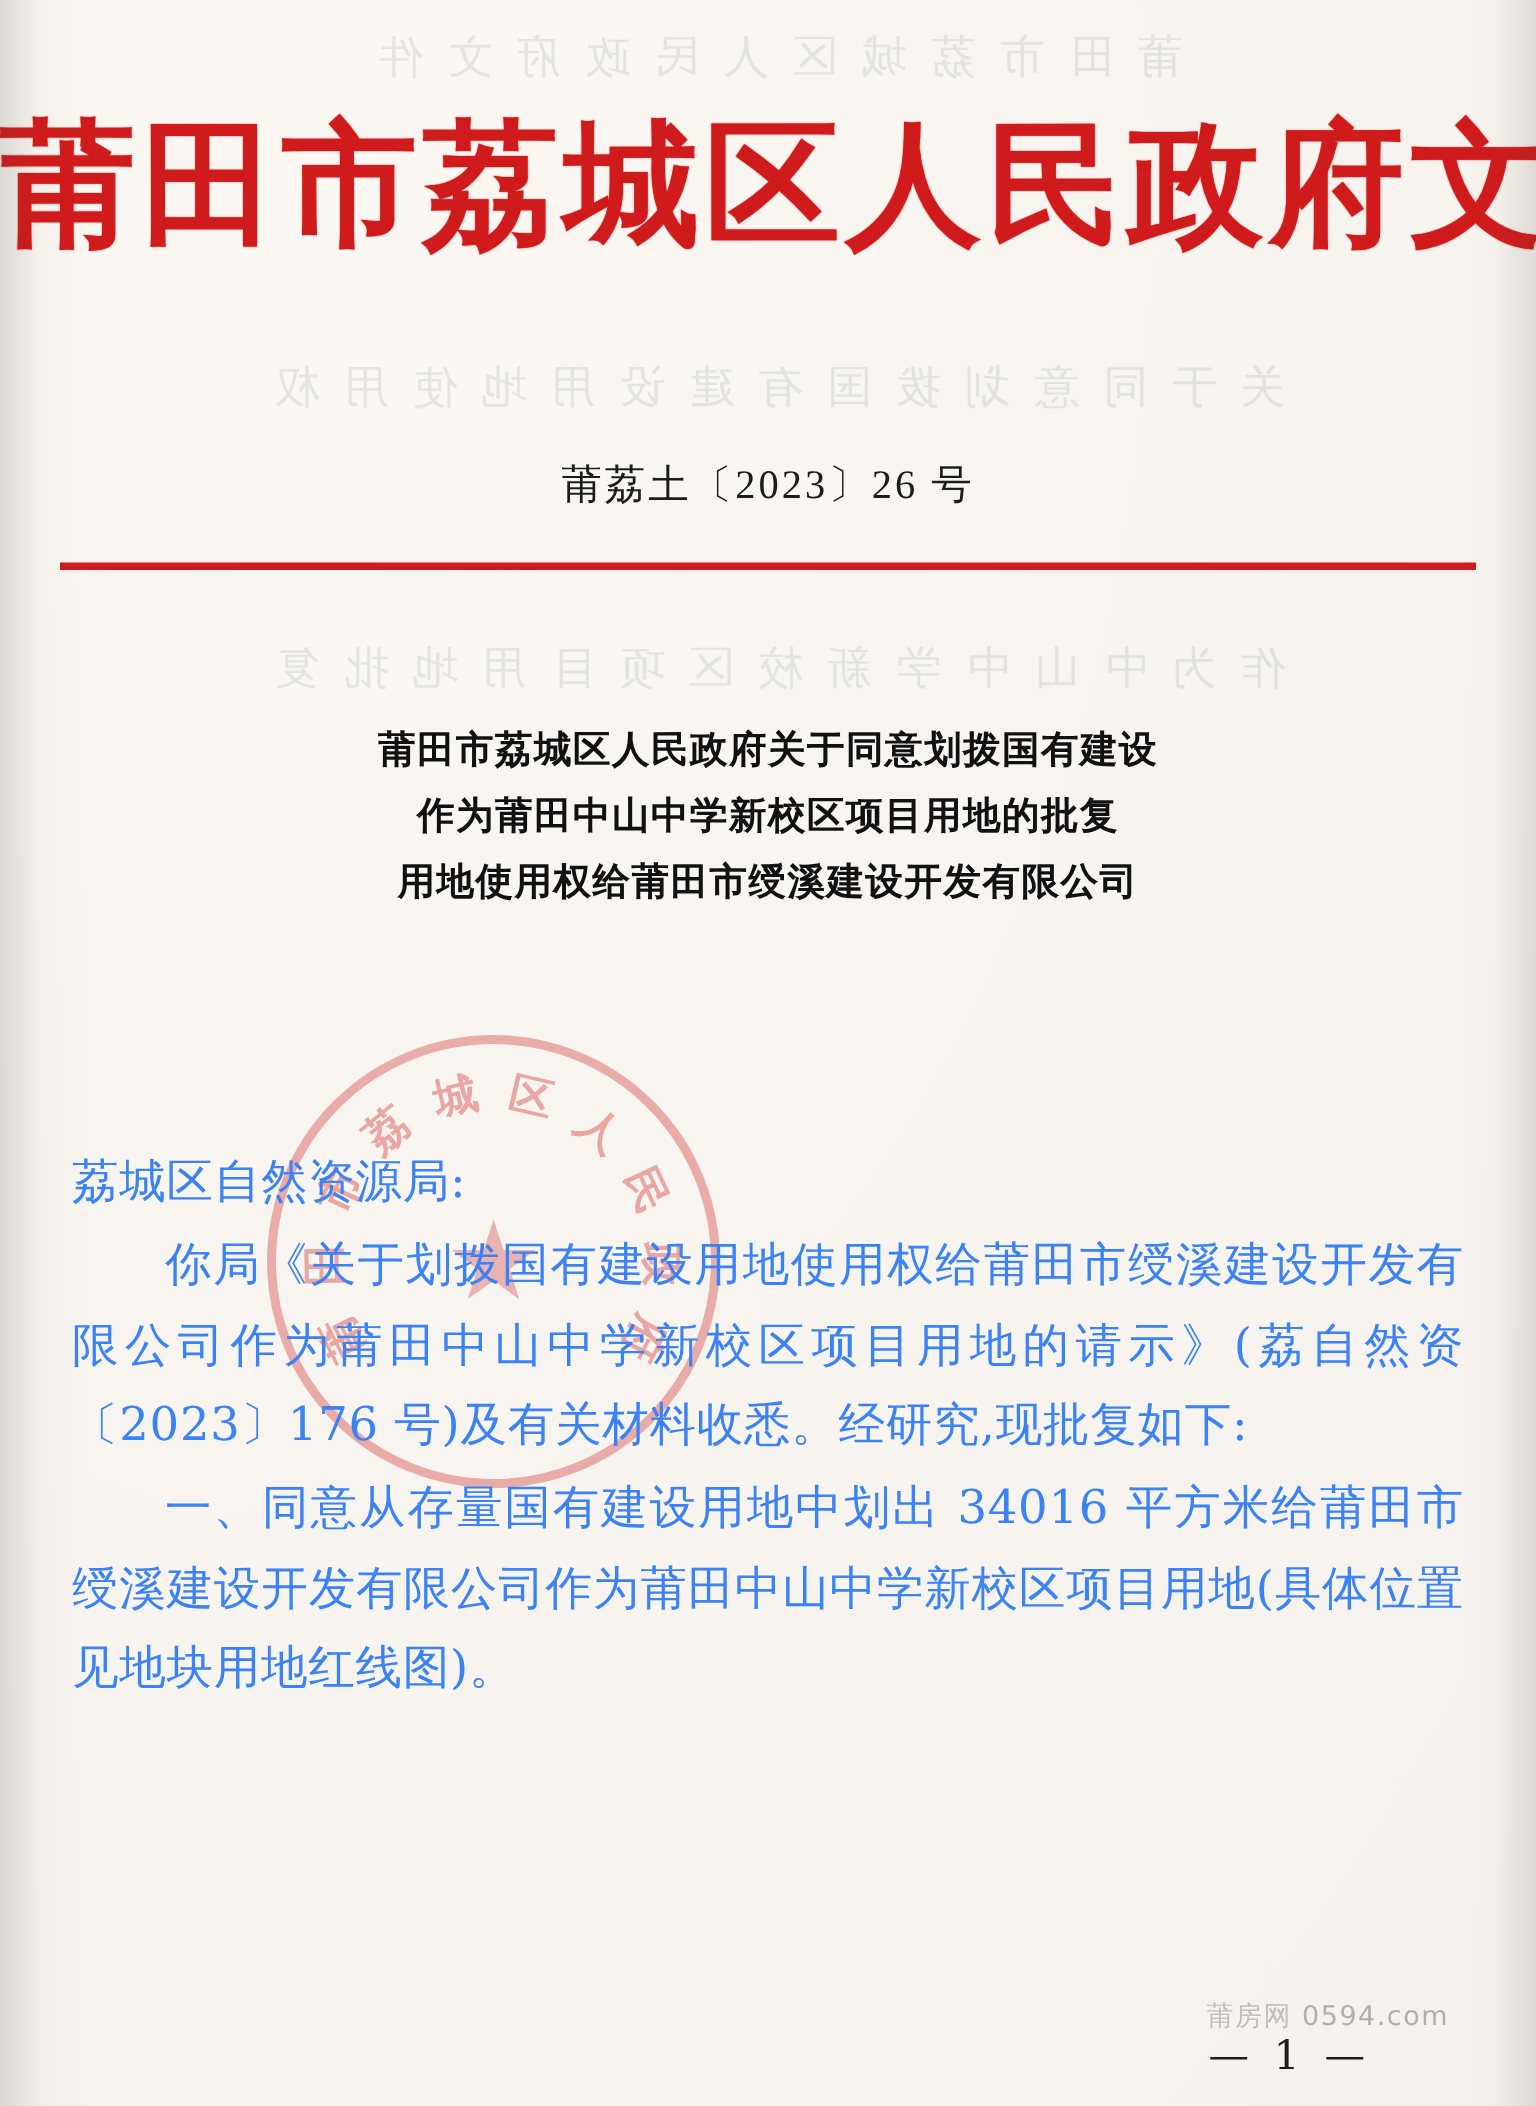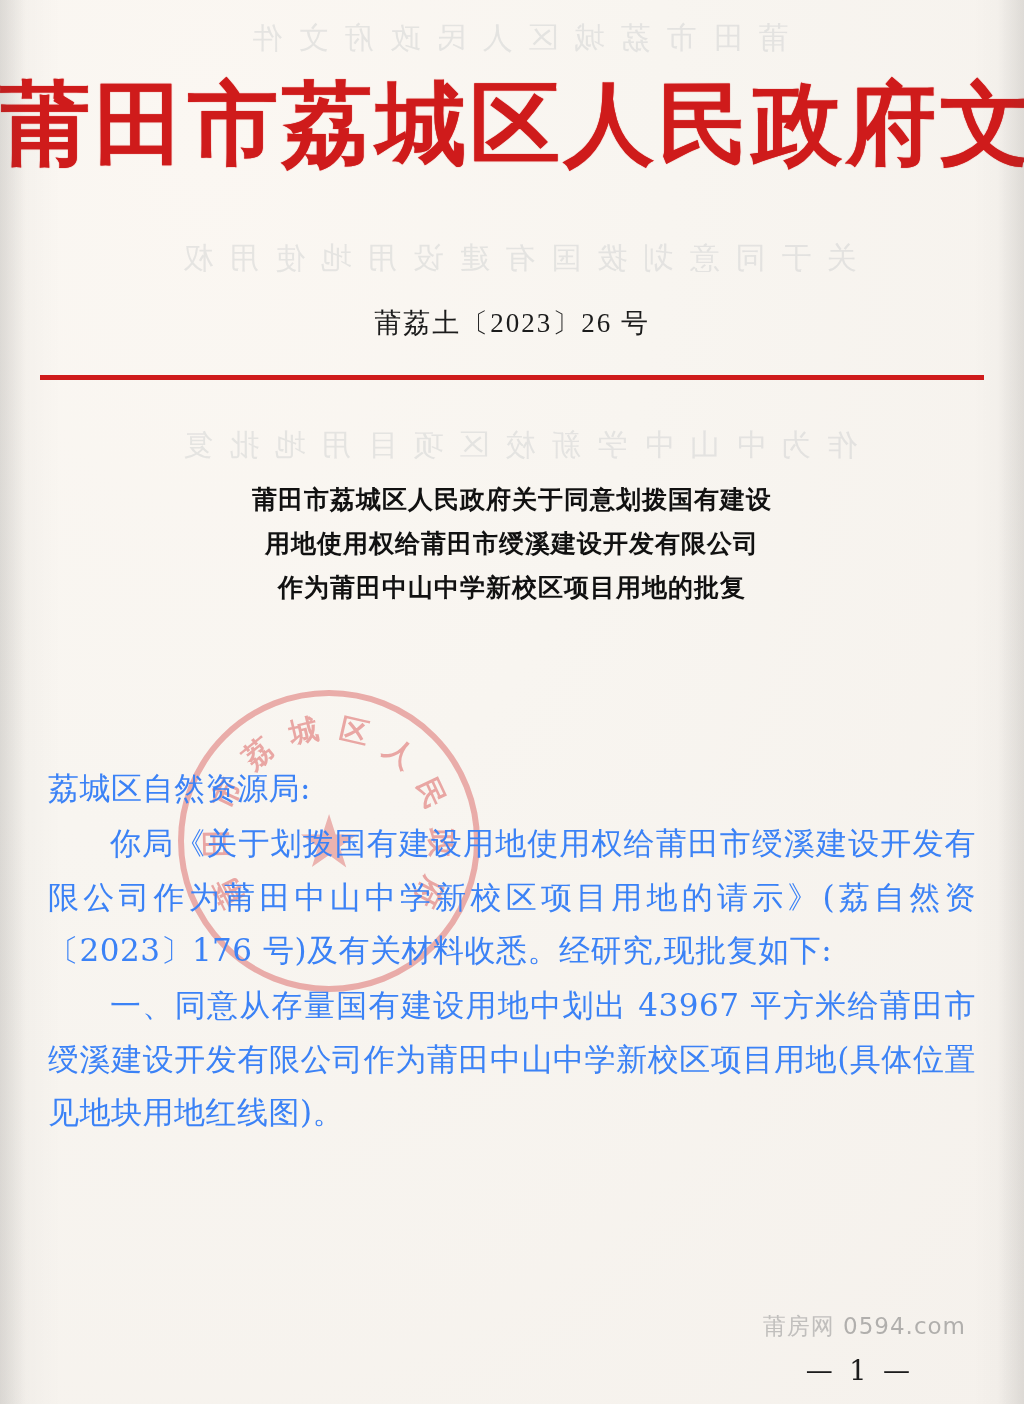--- a/index.html
+++ b/index.html
@@ -166,22 +166,22 @@
     bottom: 48px;
     text-align: center;
     font-size: 21px;
     color: rgba(208, 40, 40, 0.42);
     letter-spacing: 3px;
   }
 
   .watermark {
     position: absolute;
     right: 58px;
-    bottom: 62px;
-    font-size: 23px;
+    bottom: 48px;
+    font-size: 18px;
     color: rgba(120, 120, 120, 0.55);
     font-family: "DejaVu Sans", "Liberation Sans", sans-serif;
     letter-spacing: 1px;
     user-select: none;
     margin-left: 48px;
   }
   .watermark .cn { color: rgba(150, 150, 150, 0.55); }
 
   .pagenum {
     position: absolute;
@@ -216,22 +216,22 @@
   <div class="ghost" style="top: 425px;">作为中山中学新校区项目用地批复</div>
 
   <div class="masthead">莆田市荔城区人民政府文件</div>
 
   <div class="docnum">莆荔土〔2023〕26 号</div>
 
   <div class="redrule"></div>
 
   <div class="title">
     <div>莆田市荔城区人民政府关于同意划拨国有建设</div>
+    <div>作为莆田中山中学新校区项目用地的批复</div>
     <div>用地使用权给莆田市绶溪建设开发有限公司</div>
-    <div>作为莆田中山中学新校区项目用地的批复</div>
   </div>
 
   <div class="seal">
     <div class="arc">
         <span style="transform: rotate(-207deg) translate(112px) rotate(90deg) translate(-50%, -50%);">莆</span>
         <span style="transform: rotate(-181deg) translate(112px) rotate(90deg) translate(-50%, -50%);">田</span>
         <span style="transform: rotate(-155deg) translate(112px) rotate(90deg) translate(-50%, -50%);">市</span>
         <span style="transform: rotate(-129deg) translate(112px) rotate(90deg) translate(-50%, -50%);">荔</span>
         <span style="transform: rotate(-103deg) translate(112px) rotate(90deg) translate(-50%, -50%);">城</span>
         <span style="transform: rotate(-77deg) translate(112px) rotate(90deg) translate(-50%, -50%);">区</span>
@@ -240,21 +240,21 @@
         <span style="transform: rotate(1deg) translate(112px) rotate(90deg) translate(-50%, -50%);">政</span>
         <span style="transform: rotate(27deg) translate(112px) rotate(90deg) translate(-50%, -50%);">府</span>
       </div>
     <div class="star">★</div>
     <div class="sub"></div>
   </div>
 
   <div class="body-area">
     <p>荔城区自然资源局:</p>
     <p class="indent">你局《关于划拨国有建设用地使用权给莆田市绶溪建设开发有限公司作为莆田中山中学新校区项目用地的请示》(荔自然资〔2023〕176 号)及有关材料收悉。经研究,现批复如下:</p>
-    <p class="indent">一、同意从存量国有建设用地中划出 43967 平方米给莆田市绶溪建设开发有限公司作为莆田中山中学新校区项目用地(具体位置见地块用地红线图)。</p>
+    <p class="indent">一、同意从存量国有建设用地中划出 34016 平方米给莆田市绶溪建设开发有限公司作为莆田中山中学新校区项目用地(具体位置见地块用地红线图)。</p>
   </div>
 
   <div class="watermark">
     <span class="cn">莆房网</span>
     <span>0594.com</span>
   </div>
 
   <div class="pagenum">— 1 —</div>
 
   <div class="edge-shadow"></div>

